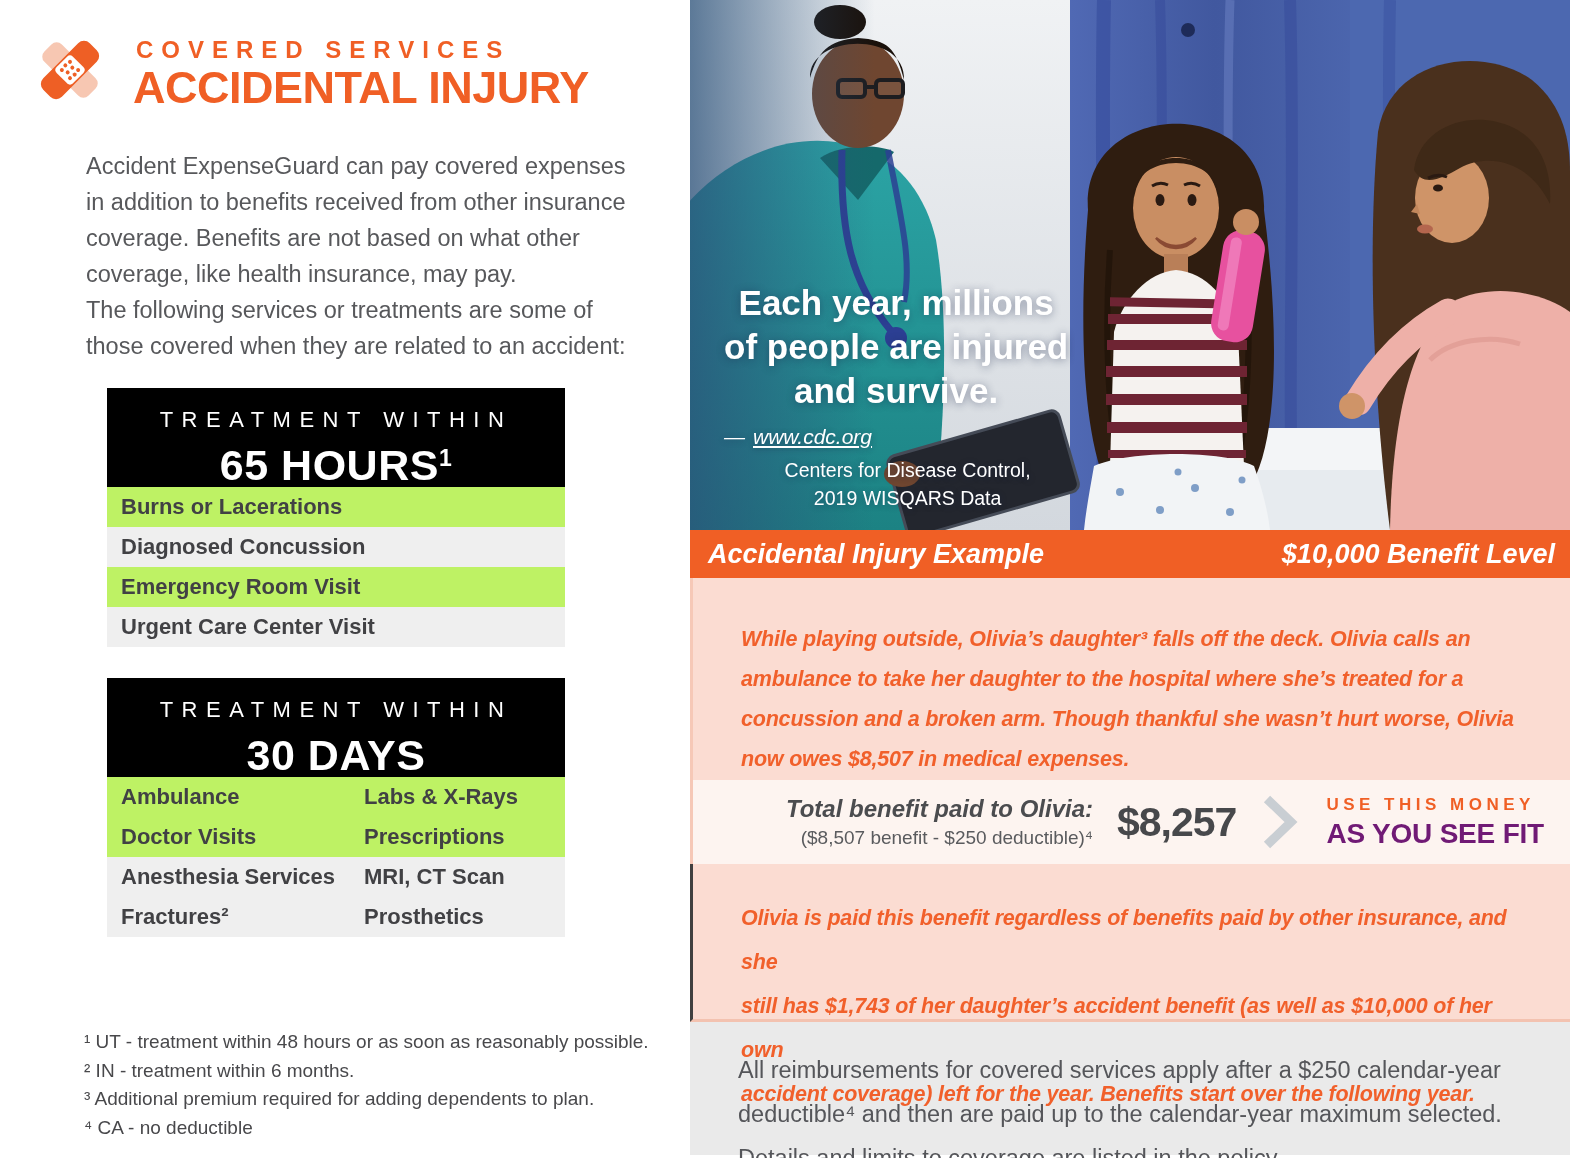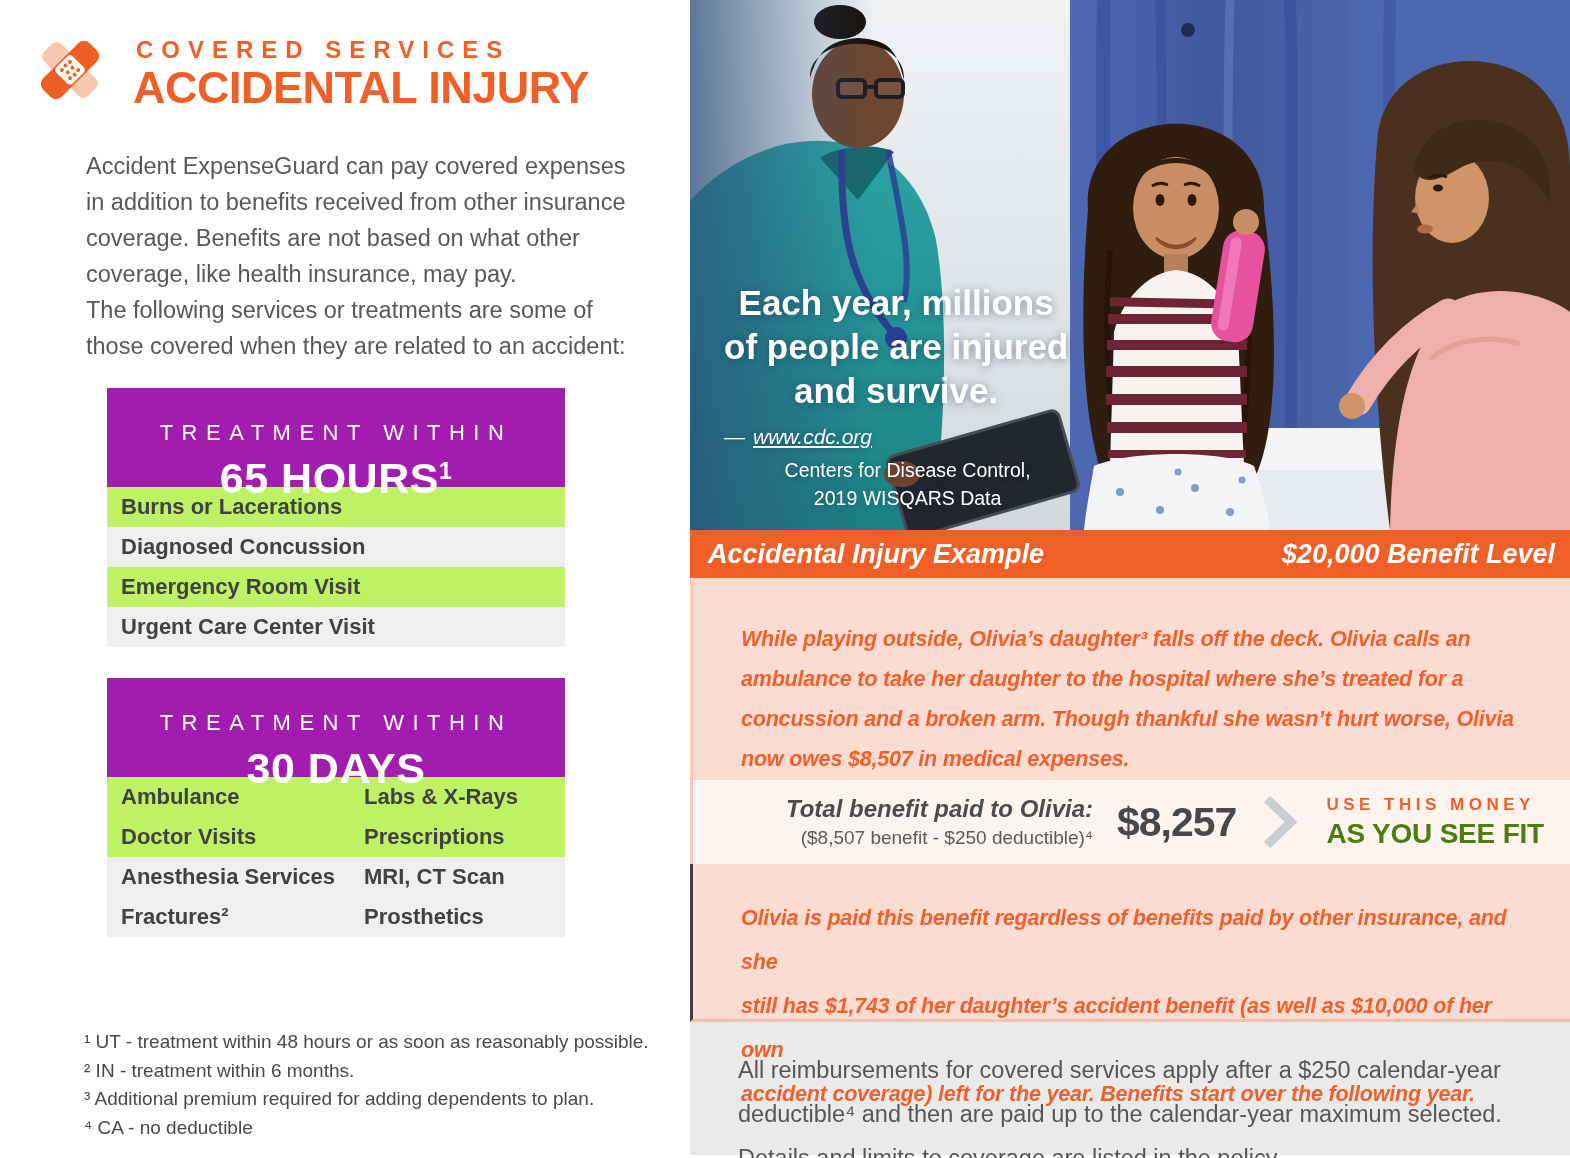--- a/index.html
+++ b/index.html
@@ -10,21 +10,21 @@
   .left-panel{position:absolute;left:0;top:0;width:690px;height:1158px;background:#fff;}
   .brandmark{position:absolute;left:33px;top:33px;width:74px;height:74px;}
   .eyebrow{position:absolute;left:136px;top:36px;font-size:24px;font-weight:bold;
            letter-spacing:8px;color:#f05f25;}
   .page-title{position:absolute;left:133px;top:62px;font-size:45px;font-weight:bold;
               letter-spacing:-0.5px;color:#f05f25;white-space:nowrap;}
   .intro{position:absolute;left:78px;top:140px;width:575px;font-size:23.5px;line-height:36px;
          color:#57585b;white-space:pre-line;}
 
   .tbox{position:absolute;left:107px;width:458px;}
-  .tbox-head{background:#a21caf;color:#fff;text-align:center;height:99px;box-sizing:border-box;padding-top:32px;}
+  .tbox-head{background:#000000;color:#fff;text-align:center;height:99px;box-sizing:border-box;padding-top:19px;}
   .tbox-head .small{font-size:22px;letter-spacing:8.5px;font-weight:normal;}
   .tbox-head .big{font-size:43px;font-weight:bold;line-height:50px;letter-spacing:0.5px;}
   .tbox-head .big sup{font-size:23px;vertical-align:14px;}
   .srow{height:40px;display:flex;align-items:center;background:#bef264;
         font-size:22px;font-weight:bold;color:#414144;}
   .srow.alt{background:#efefef;}
   .srow .cell1{flex:0 0 257px;padding-left:14px;box-sizing:border-box;}
   .srow .cell2{flex:1;}
   .srow .cell-only{padding-left:14px;}
   .box-48{top:388px;}
@@ -56,21 +56,21 @@
          color:#f1602b;white-space:pre-line;border-left:3px solid #f6c8b7;}
   .benefit-strip{height:84px;background:#fdf4f0;display:flex;align-items:center;
                  box-sizing:border-box;padding-left:80px;border-left:3px solid #f6c8b7;}
   .benefit-label{width:320px;text-align:right;}
   .benefit-label .t{font-size:24px;font-weight:bold;font-style:italic;color:#4b4c4f;}
   .benefit-label .s{font-size:19px;color:#5a5b5e;margin-top:4px;}
   .benefit-amount{font-size:41px;font-weight:bold;letter-spacing:-1px;color:#47484b;margin-left:24px;}
   .chevron{margin-left:26px;display:flex;align-items:center;}
   .benefit-cta{margin-left:28px;}
   .benefit-cta .c1{font-size:17px;font-weight:bold;letter-spacing:4.5px;color:#f05f25;}
-  .benefit-cta .c2{font-size:28px;font-weight:bold;letter-spacing:-0.2px;color:#4d7c0f;margin-top:3px;}
+  .benefit-cta .c2{font-size:28px;font-weight:bold;letter-spacing:-0.2px;color:#701a75;margin-top:3px;}
 
   .note{height:158px;background:#fbdcd2;box-sizing:border-box;padding:32px 45px 0 48px;
         font-size:21.5px;font-weight:bold;font-style:italic;line-height:44px;letter-spacing:-0.2px;
         color:#f1602b;white-space:pre-line;border-left:3px solid #404040;border-bottom:3px solid #f3c2b0;}
   .disclaimer{height:133px;background:#eaeaea;box-sizing:border-box;padding:26px 40px 0 48px;
               font-size:23.5px;line-height:44px;color:#55565a;white-space:pre-line;}
 </style>
 </head>
 <body>
 
@@ -287,21 +287,21 @@
           <span class="dash">—</span>
           <span class="hero-link">www.cdc.org</span>
         </div>
         <div class="hero-attr">Centers for Disease Control,
 2019 WISQARS Data</div>
       </div>
     </div>
 
     <div class="example-bar">
       <span class="bar-left">Accidental Injury Example</span>
-      <span class="bar-right">$20,000 Benefit Level</span>
+      <span class="bar-right">$10,000 Benefit Level</span>
     </div>
 
     <div class="story">While playing outside, Olivia’s daughter³ falls off the deck. Olivia calls an
 ambulance to take her daughter to the hospital where she’s treated for a
 concussion and a broken arm. Though thankful she wasn’t hurt worse, Olivia
 now owes $8,507 in medical expenses.</div>
 
     <div class="benefit-strip">
       <div class="benefit-label">
         <div class="t">Total benefit paid to Olivia:</div>

